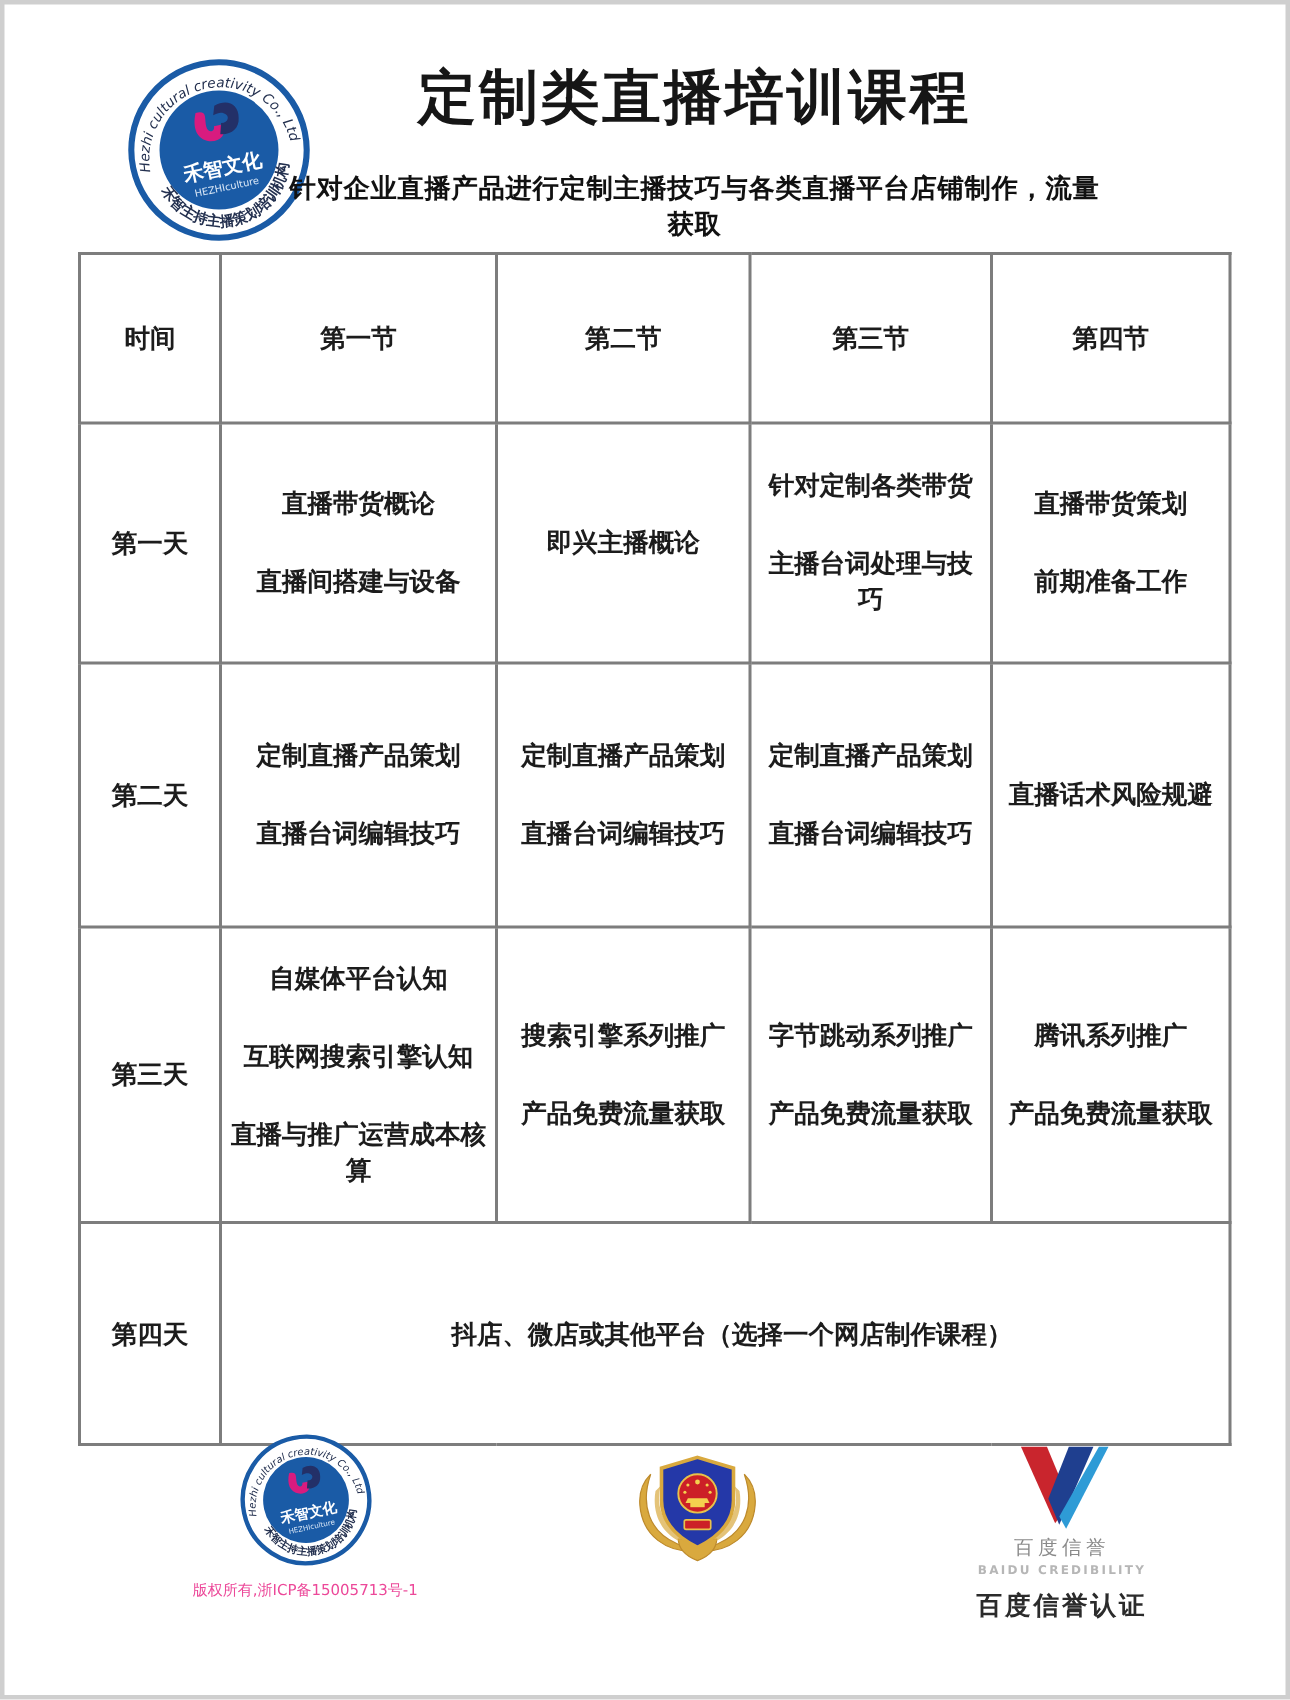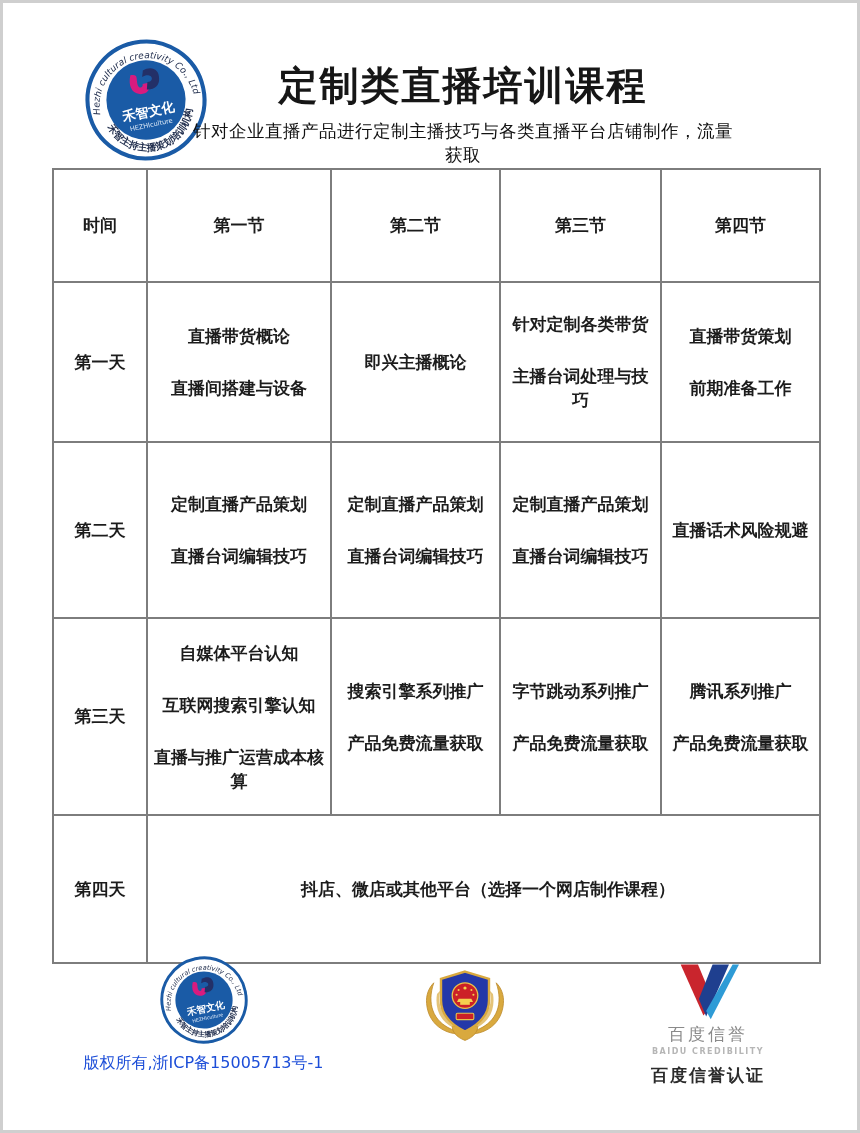--- a/index.html
+++ b/index.html
@@ -10,43 +10,43 @@
     background:#ffffff; border:3px solid #cfcfcf;
     overflow:hidden; color:#1b1b1b;
   }
 
   
   .logo-wrap { position:absolute; }
   #logo-main { left:82px; top:36px; width:122px; height:122px; transform:rotate(-12deg); }
   #logo-footer { left:157px; top:953px; width:88px; height:88px; transform:rotate(-12deg); }
   .hezhi-logo { width:100%; height:100%; display:block; }
 
-  .head-text { position:absolute; left:190px; top:60px; width:540px; text-align:center; }
+  .head-text { position:absolute; left:190px; top:40px; width:540px; text-align:center; }
   .main-title { font-size:39px; font-weight:bold; letter-spacing:2px; color:#161616; line-height:1.2; }
-  .sub-title  { margin-top:9px; font-size:17.5px; font-weight:normal; color:#111; letter-spacing:0.5px; }
+  .sub-title  { margin-top:23px; font-size:17.5px; font-weight:bold; color:#111; letter-spacing:0.5px; }
 
   
   .sched { position:absolute; left:49px; top:165px; width:767px;
            border-collapse:collapse; table-layout:fixed; }
   .sched td, .sched th {
     border:2px solid #7d7d7d; text-align:center; vertical-align:middle;
     font-size:17px; font-weight:bold; color:#1c1c1c; padding:4px;
   }
   .cl { line-height:24px; }
   .cl + .cl { margin-top:28px; }
   .merged-cell { text-align:right; padding-left:13px !important; }
 
   
   .foot-item { position:absolute; text-align:center; }
-  #foot-copyright { left:58px; top:1050px; width:285px; font-size:16px; color:#1d4ed8; }
+  #foot-copyright { left:58px; top:1050px; width:285px; font-size:10px; color:#ec4899; }
   #foot-police-text { left:300px; top:1049px; width:320px; font-size:17.5px; font-weight:bold; color:#111; }
   #badge-police { position:absolute; left:418px; top:956px; width:88px; height:86px; }
   #baidu-block { position:absolute; left:630px; top:956px; width:150px; text-align:center; }
   #baidu-v { width:72px; height:62px; display:block; margin:0 auto; }
-  .baidu-cn { font-size:17px; color:#8a8a8a; letter-spacing:3px; margin-top:2px;text-align:center; }
+  .baidu-cn { font-size:13px; color:#8a8a8a; letter-spacing:3px; margin-top:2px;text-align:center; }
   .baidu-en { font-size:8px; color:#b6b6b6; letter-spacing:1.5px; margin-top:1px;font-weight:bold; }
   .baidu-caption { font-size:17px; font-weight:bold; color:#2b2b2b; letter-spacing:2px; margin-top:8px; }
 
   svg text { font-family:"DejaVu Sans","Liberation Sans",sans-serif; }
 </style>
 </head>
 <body>
 
 <div id="page">
 

